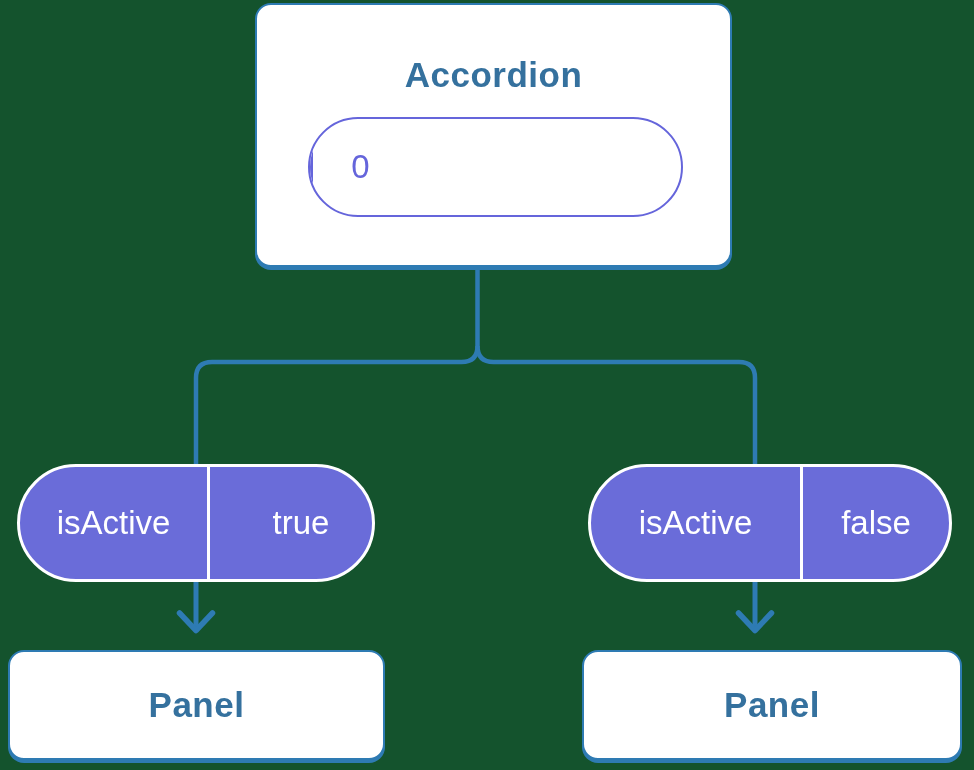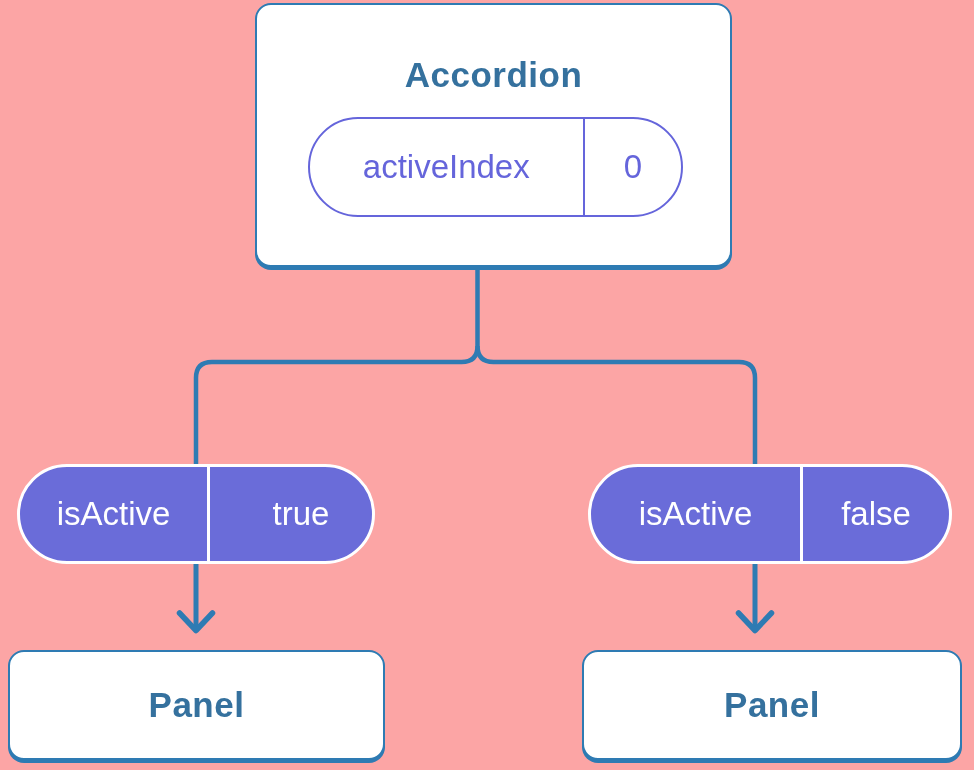--- a/index.html
+++ b/index.html
@@ -1,20 +1,20 @@
 <!DOCTYPE html>
 <html><head>
 <meta charset="utf-8">
 <style>
   html, body { margin: 0; padding: 0; background: #4D6772; }
   .canvas {
     position: relative;
     width: 974px;
     height: 770px;
-    background: #fca5a5;
+    background: #14532d;
     overflow: hidden;
     font-family: "Liberation Sans", "DejaVu Sans", sans-serif;
   }
   .connector-layer {
     position: absolute;
     left: 0; top: 0;
     width: 974px; height: 770px;
     z-index: 1;
   }
   
@@ -69,21 +69,21 @@
     background: #ffffff;
     border: 2.5px solid #6565DB;
     color: #6565DB;
   }
   .state-pill .pill-divider { width: 2.5px; background: #6565DB; }
   .state-pill .pill-value { width: 96px; }
 
   
   .prop-pill {
     top: 464px;
-    height: 100px;
+    height: 118px;
     background: #6A6CD9;
     border: 3px solid #ffffff;
     color: #ffffff;
   }
   .prop-pill .pill-divider { width: 3px; background: #ffffff; }
   .prop-pill-left  { left: 17px;  width: 358px; }
   .prop-pill-left  .pill-value { width: 142px; margin-left: 20px; }
   .prop-pill-right { left: 588px; width: 364px; }
   .prop-pill-right .pill-value { width: 146px; text-align: right; }
 </style>
@@ -102,21 +102,20 @@
     </g>
     <g>
       <path d="M 755 560 L 755 629" stroke-width="5" stroke="#2E7BB3"></path>
       <path d="M 738.5 613 L 755 630.5 L 771.5 613" stroke-width="5.5" stroke-linecap="round" stroke-linejoin="round" stroke="#2E7BB3"></path>
     </g>
   </svg>
 
   <div class="node-card accordion-card">
     <div class="node-title">Accordion</div>
     <div class="pill state-pill">
-      <span class="pill-name">activeIndex</span>
       <span class="pill-divider"></span>
       <span class="pill-value">0</span>
     </div>
   </div>
 
   <div class="pill prop-pill prop-pill-left">
     <span class="pill-name">isActive</span>
     <span class="pill-divider"></span>
     <span class="pill-value">true</span>
   </div>

